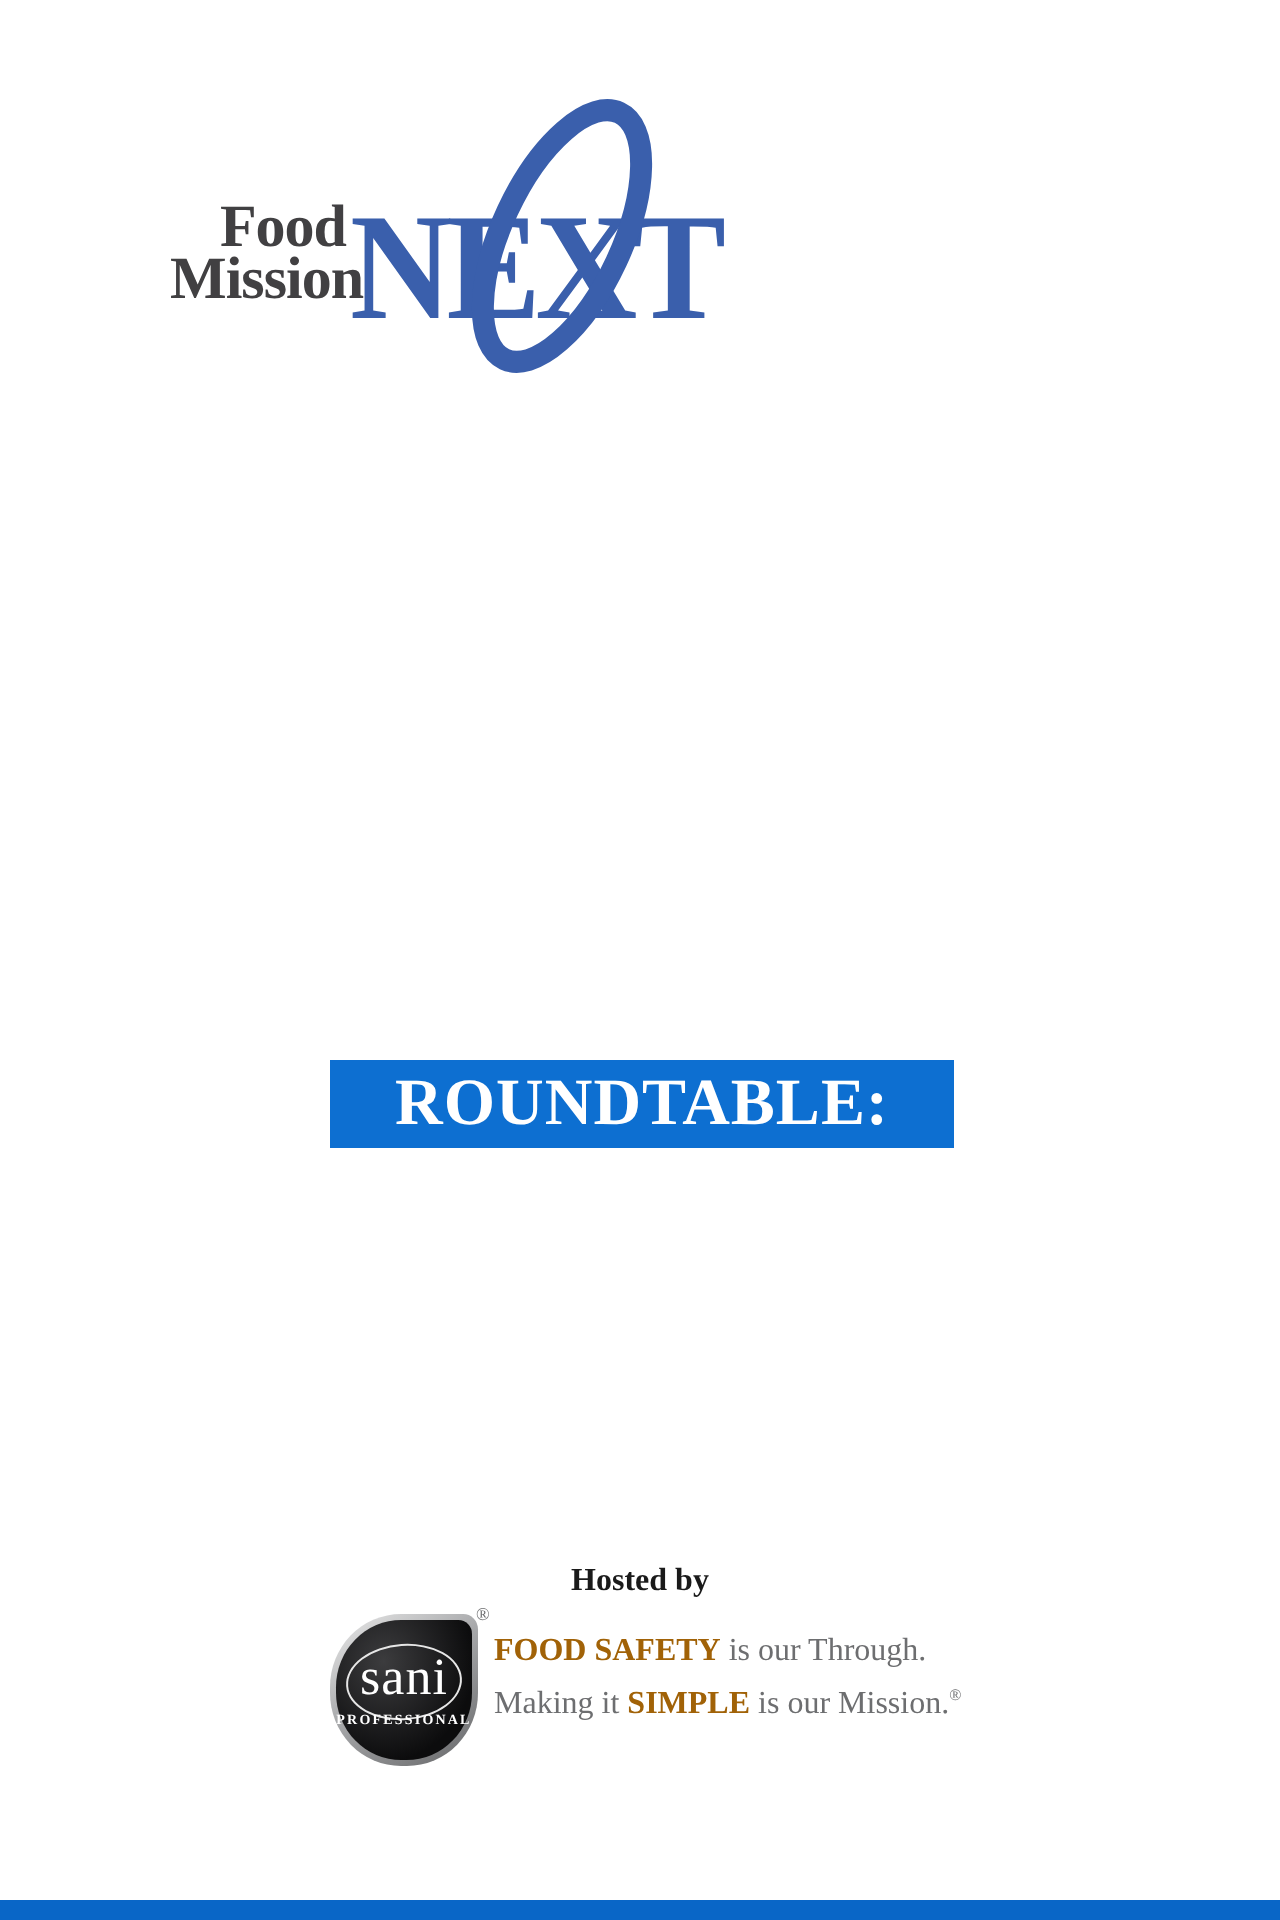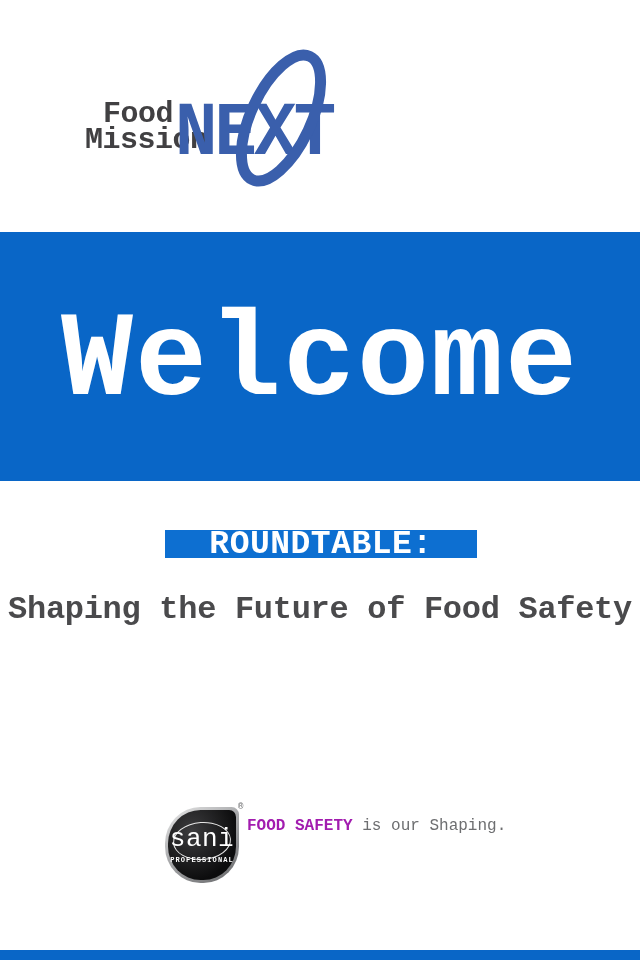--- a/index.html
+++ b/index.html
@@ -1,18 +1,18 @@
 <!DOCTYPE html>
 <html><head>
 <meta charset="utf-8">
 <style>
   html,body{margin:0;padding:0;background:#ffffff;}
   #poster{
     position:relative;width:640px;height:960px;background:#ffffff;overflow:hidden;
-    font-family:Liberation Mono, monospace;
+    font-family:Liberation Serif, serif;
   }
   
   #fsn-logo{position:absolute;left:0;top:0;width:400px;height:230px;}
   .fsn-text{
     position:absolute;left:85px;top:101px;width:88px;text-align:right;
     font-weight:bold;color:#414042;font-size:30px;line-height:26px;letter-spacing:-0.5px;
   }
   .fsn-next{
     position:absolute;left:175px;top:96px;font-size:76px;line-height:76px;font-weight:bold;
     color:#3A5FAC;letter-spacing:-3px;transform:scaleX(0.93);transform-origin:left top;
@@ -22,21 +22,21 @@
   
   #banner{
     position:absolute;left:0;top:232px;width:640px;height:249px;background:#0966C7;
     display:flex;align-items:center;justify-content:center;
   }
   #banner .word{
     color:#ffffff;font-size:120px;font-weight:bold;letter-spacing:2px;padding-top:10px;
   }
   
   #badge{
-    position:absolute;left:165px;top:530px;width:312px;height:28px;background:#0D6FD1;
+    position:absolute;left:165px;top:530px;width:312px;height:44px;background:#0D6FD1;
     display:flex;align-items:center;justify-content:center;
   }
   #badge span{color:#ffffff;font-size:33px;font-weight:bold;letter-spacing:0.5px;}
   
   #session-title{
     position:absolute;left:0;top:589px;width:640px;text-align:center;
     font-size:32px;line-height:41px;font-weight:bold;color:#4A4A4C;letter-spacing:-0.3px;
   }
   
   #hosted-by{
@@ -63,21 +63,21 @@
     color:#ffffff;font-size:26px;line-height:28px;letter-spacing:0.5px;
   }
   .sani-sub{
     position:absolute;left:0;top:49px;width:74px;text-align:center;
     color:#ffffff;font-size:7px;font-weight:bold;letter-spacing:1.1px;
   }
   .sani-reg{position:absolute;left:73px;top:-5px;font-size:9px;color:#6D6E70;}
   #sani-tagline{
     position:absolute;left:247px;top:815px;font-size:16px;line-height:22px;color:#6D6E70;
   }
-  #sani-tagline b{color:#a21caf;}
+  #sani-tagline b{color:#a16207;}
   #sani-tagline sup{font-size:8px;color:#6D6E70;}
   
   #bottom-bar{position:absolute;left:0;top:950px;width:640px;height:10px;background:#0966C7;}
 </style>
 </head>
 <body>
 
 <div id="poster">
 
   <div id="fsn-logo">
@@ -93,41 +93,39 @@
   </svg>
 
   <div id="afs-logo">
     
     
     
     
     
   </div>
 
-  <div id="banner">
-    <div class="word">Welcome</div>
-  </div>
 
   <div id="badge">
     <span>ROUNDTABLE:</span>
   </div>
 
   <div id="session-title">
-    <div>Shaping the Future of Food Safety</div>
   </div>
 
+  <div id="hosted-by">Hosted by</div>
 
   <div id="sani-logo">
     <div class="sani-outer"></div>
     <div class="sani-inner"></div>
     <div class="sani-ring"></div>
     <div class="sani-name">sani</div>
     <div class="sani-sub">PROFESSIONAL</div>
     <div class="sani-reg">®</div>
   </div>
 
   <div id="sani-tagline">
-    <div><b>FOOD SAFETY</b><span> is our Shaping.</span></div>
+    <div><b>FOOD SAFETY</b><span> is our Through.</span></div>
+    <div><span>Making it </span><b>SIMPLE</b><span> is our Mission.</span><sup>®</sup></div>
   </div>
 
   <div id="bottom-bar"></div>
 
 </div>
 
 </body></html>

